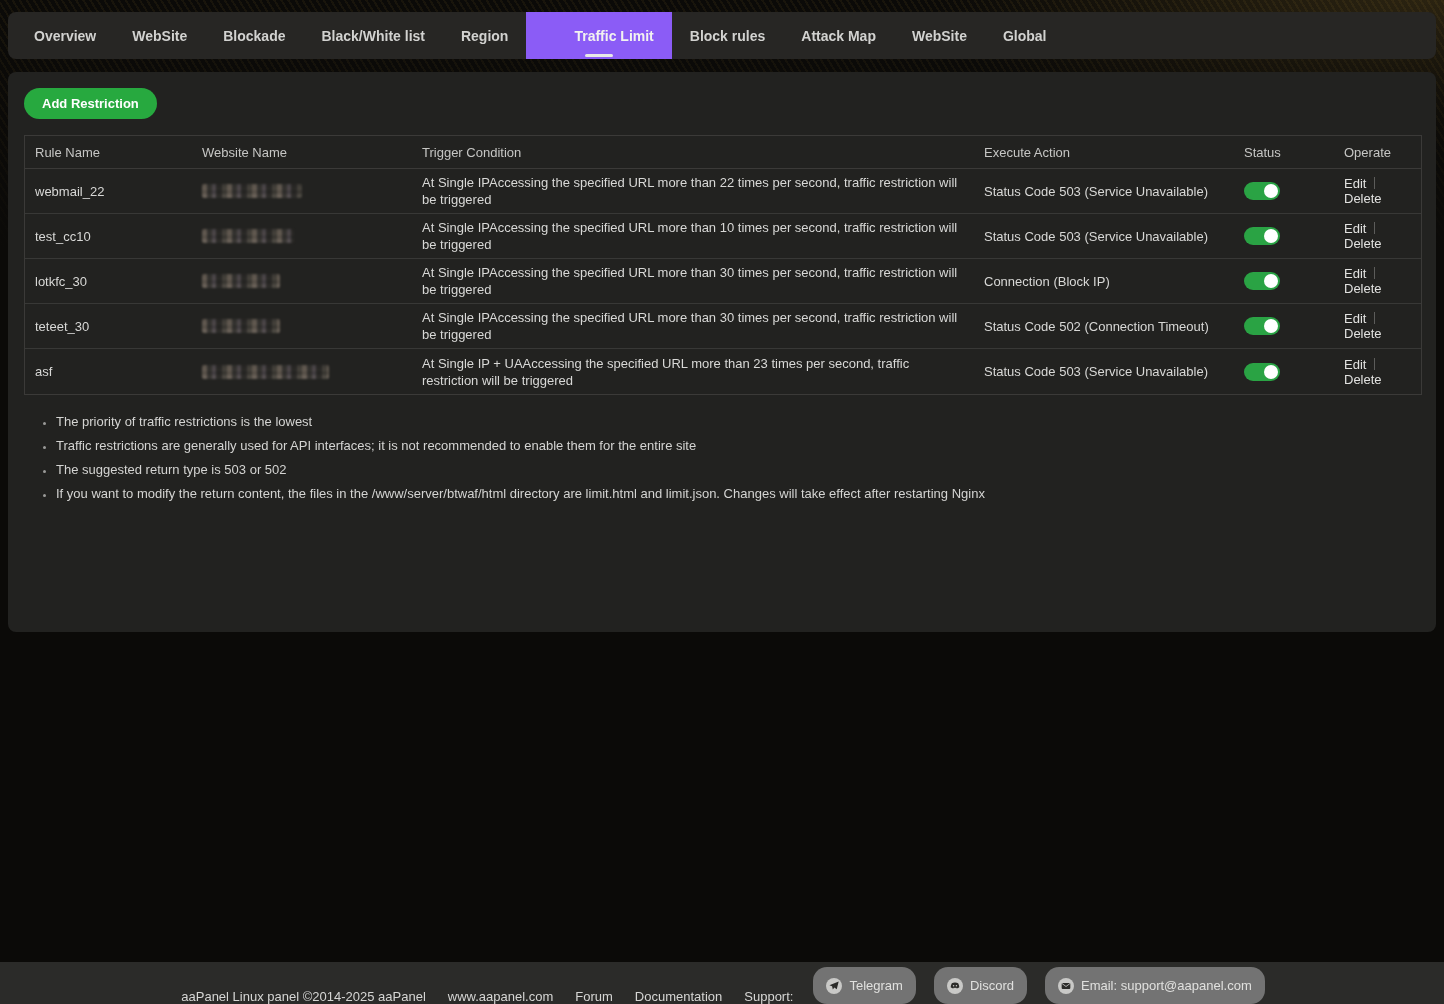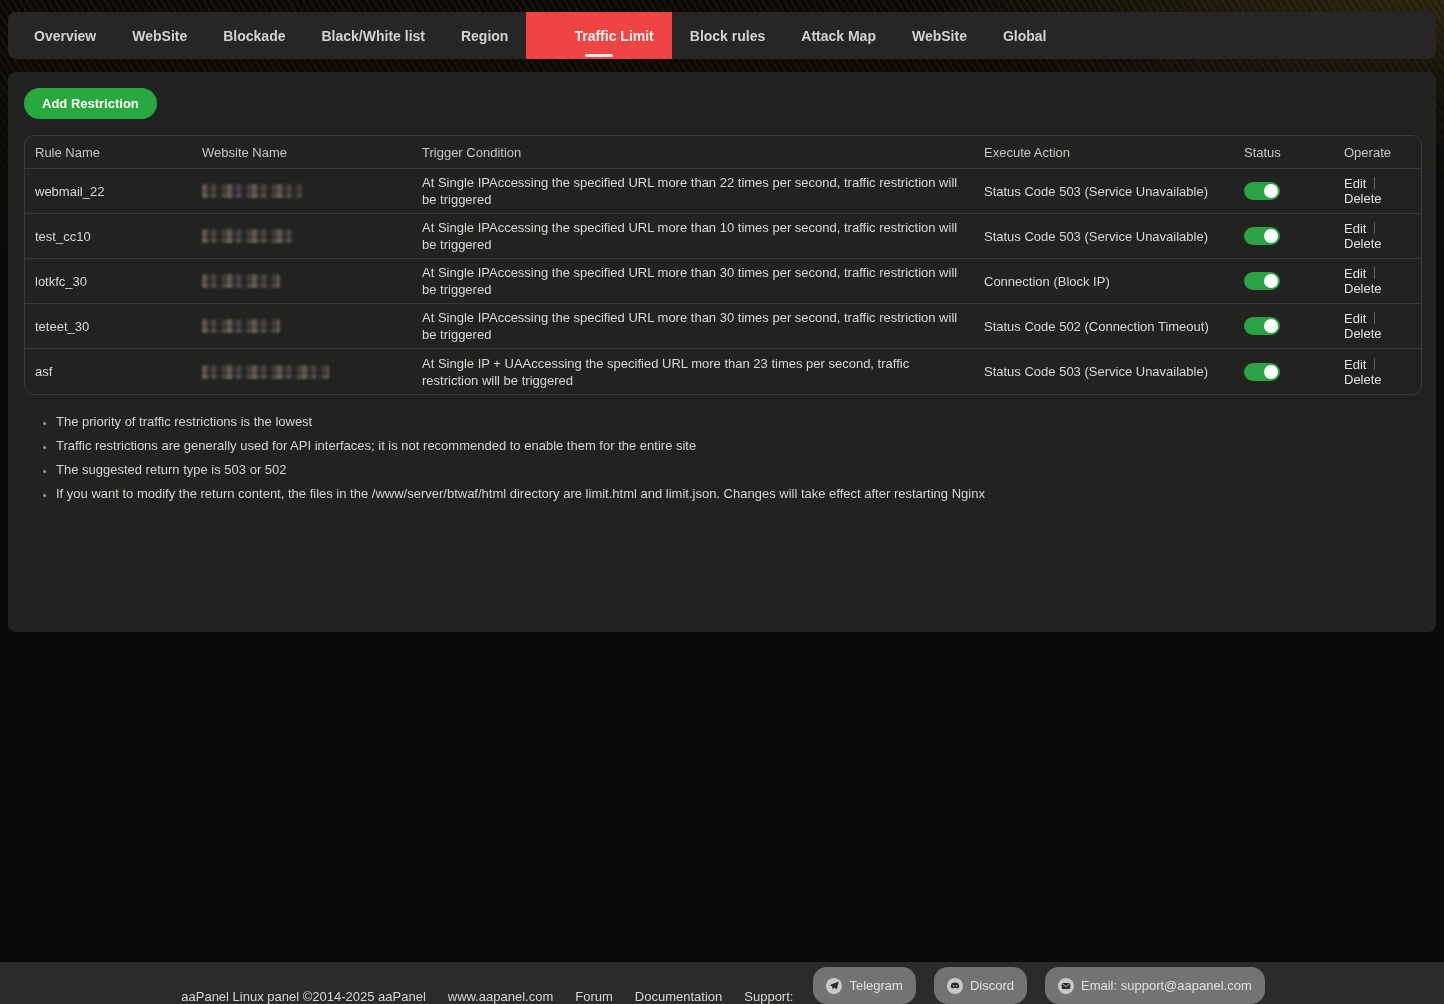--- a/index.html
+++ b/index.html
@@ -16,33 +16,33 @@
   }
   .bg-fade { position:absolute; left:0; top:0; width:1444px; height:250px;
     background: linear-gradient(180deg, rgba(11,10,8,0.25) 0%, rgba(11,10,8,0.55) 45%, #0b0a08 100%);
   }
 
   
   .navbar { position:absolute; left:8px; top:12px; width:1428px; height:47px;
     background:#272624; border-radius:8px; display:flex; align-items:stretch; padding-left:8px;font-weight:bold; }
   .tab { position:relative; display:flex; align-items:center; padding:0 18px; font-size:14px;
     color:#d2d2d0; cursor:pointer; white-space:nowrap; }
-  .tab.active { background:#ef4444; color:#f2f2f0;padding-left:48px; }
+  .tab.active { background:#8b5cf6; color:#f2f2f0;padding-left:48px; }
   .tab.active::after { content:""; position:absolute; left:50%; transform:translateX(-50%);
     bottom:2px; width:28px; height:3px; background:#e9e9e7; border-radius:2px; }
 
   
   .panel { position:absolute; left:8px; top:72px; width:1428px; height:560px;
     background:#222220; border-radius:8px; padding:16px; overflow:hidden; }
 
   .add-btn { display:inline-block; background:#27a93f; color:#ffffff; font-size:13px; font-weight:700;
     border:none; border-radius:16px; height:31px; padding:0 18px; line-height:31px; cursor:pointer; }
 
   
-  table.rules { width:1396px; margin-top:16px; border:1px solid #3b3a38; border-radius:10px;
+  table.rules { width:1396px; margin-top:16px; border:1px solid #3b3a38; border-radius:0;
     border-collapse:separate; border-spacing:0; table-layout:fixed; }
   table.rules th, table.rules td { font-weight:400; text-align:left; padding:0 10px; vertical-align:middle; }
   table.rules th { height:33px; font-size:13px; color:#c6c6c4; border-bottom:1px solid #3b3a38; }
   table.rules td { height:45px; font-size:13px; color:#d8d8d6; border-bottom:1px solid #383836; }
   table.rules tr:last-child td { border-bottom:none; }
   .col-rule{width:167px}.col-site{width:220px}.col-trig{width:562px}.col-act{width:260px}.col-status{width:100px}.col-op{width:87px}
   th.op, td.op { text-align:right; }
   td.trig { line-height:17px; padding-top:4px; padding-bottom:4px; }
 
   .censor { height:14px; border-radius:2px; filter:blur(1.2px); opacity:.85;

